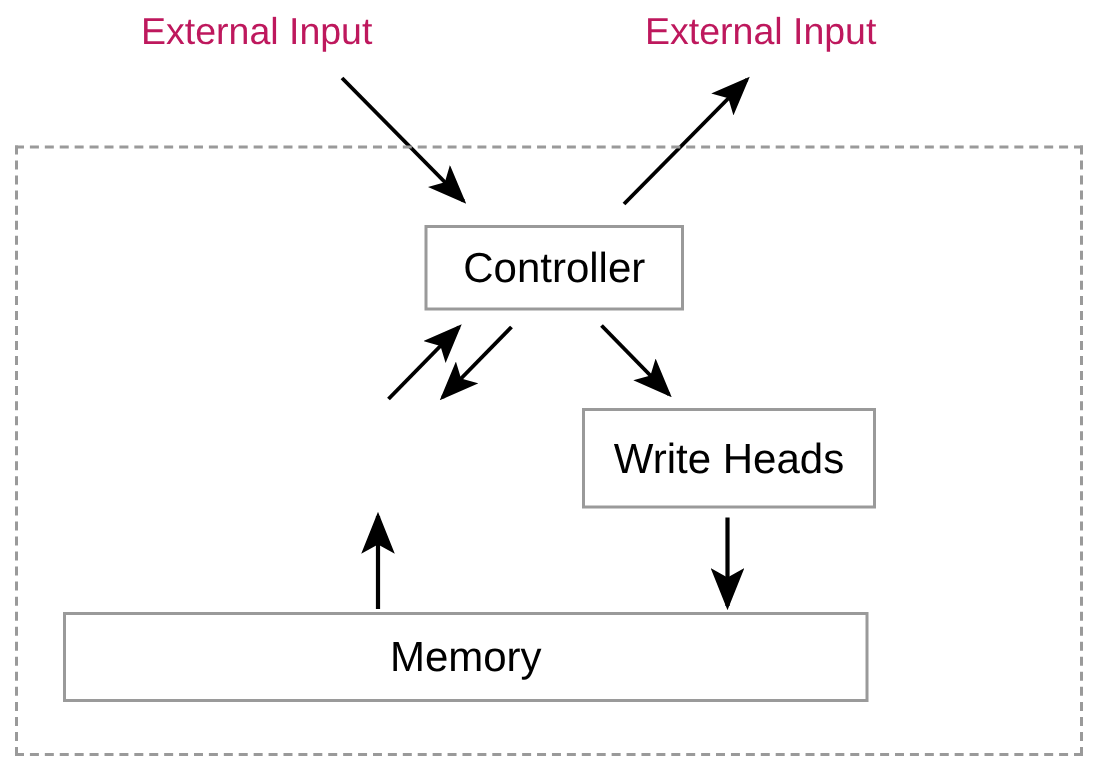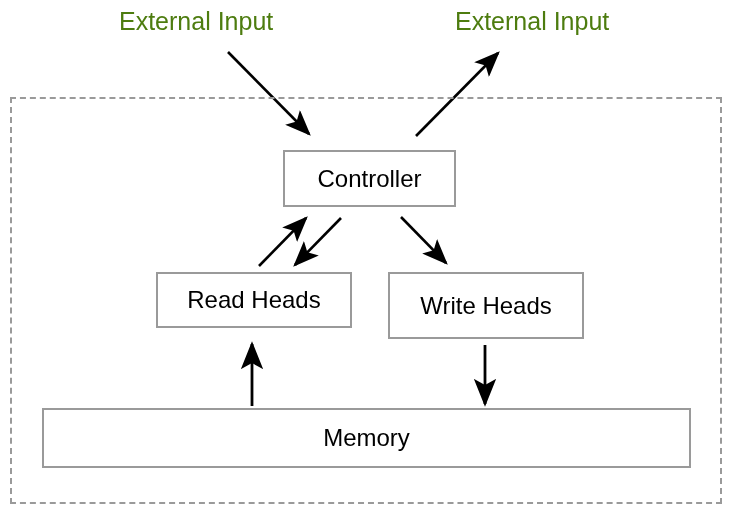--- a/index.html
+++ b/index.html
@@ -20,46 +20,45 @@
   #diagram-svg {
     position: absolute;
     left: 0;
     top: 0;
     width: 731px;
     height: 509px;
   }
   .ext-label {
     position: absolute;
     font-size: 25px;
-    color: #4d7c0f;
+    color: #be185d;
     white-space: nowrap;
     letter-spacing: 0px;
-    margin-left: 25px;
   }
   #label-external-input  { left: 94px;  top: 7px; }
   #label-external-output { left: 430px; top: 7px; }
 
   .node-box {
     position: absolute;
     box-sizing: border-box;
     border: 2px solid #9a9a9a;
     background: #ffffff;
     display: flex;
     align-items: center;
     justify-content: center;
   }
   .node-label {
-    font-size: 24px;
+    font-size: 28px;
     color: #000000;
     white-space: nowrap;
   }
   #box-controller  { left: 283px; top: 150px; width: 173px; height: 57px; }
   #box-read-heads  { left: 156px; top: 272px; width: 196px; height: 56px; }
   #box-write-heads { left: 388px; top: 272px; width: 196px; height: 67px; }
-  #box-memory      { left: 42px;  top: 408px; width: 649px; height: 60px; }
+  #box-memory      { left: 42px;  top: 408px; width: 537px; height: 60px; }
 
   #system-boundary {
     position: absolute;
     left: 10px;
     top: 97px;
     width: 712px;
     height: 407px;
     box-sizing: border-box;
     border: 2px dashed #9a9a9a;
     background: transparent;
@@ -96,23 +95,20 @@
   <div id="system-boundary"></div>
 
   <span class="ext-label" id="label-external-input">External Input</span>
 
   <span class="ext-label" id="label-external-output">External Input</span>
 
   <div class="node-box" id="box-controller">
     <span class="node-label">Controller</span>
   </div>
 
-  <div class="node-box" id="box-read-heads">
-    <span class="node-label">Read Heads</span>
-  </div>
 
   <div class="node-box" id="box-write-heads">
     <span class="node-label">Write Heads</span>
   </div>
 
   <div class="node-box" id="box-memory">
     <span class="node-label">Memory</span>
   </div>
 
 </div>

